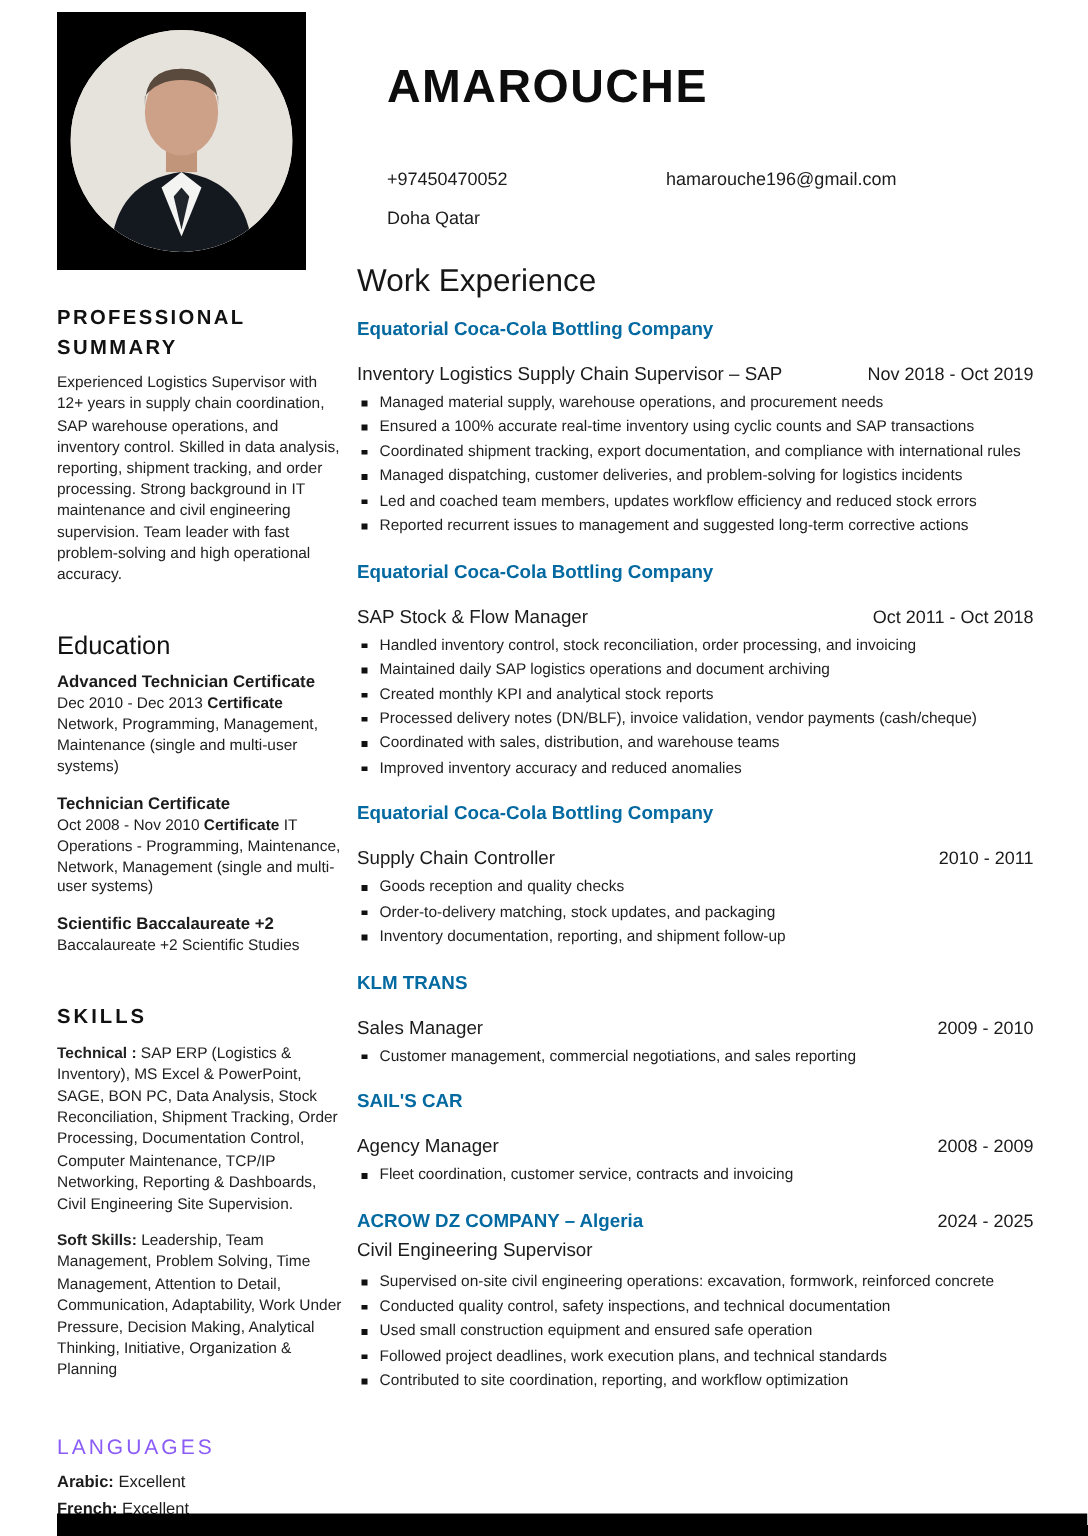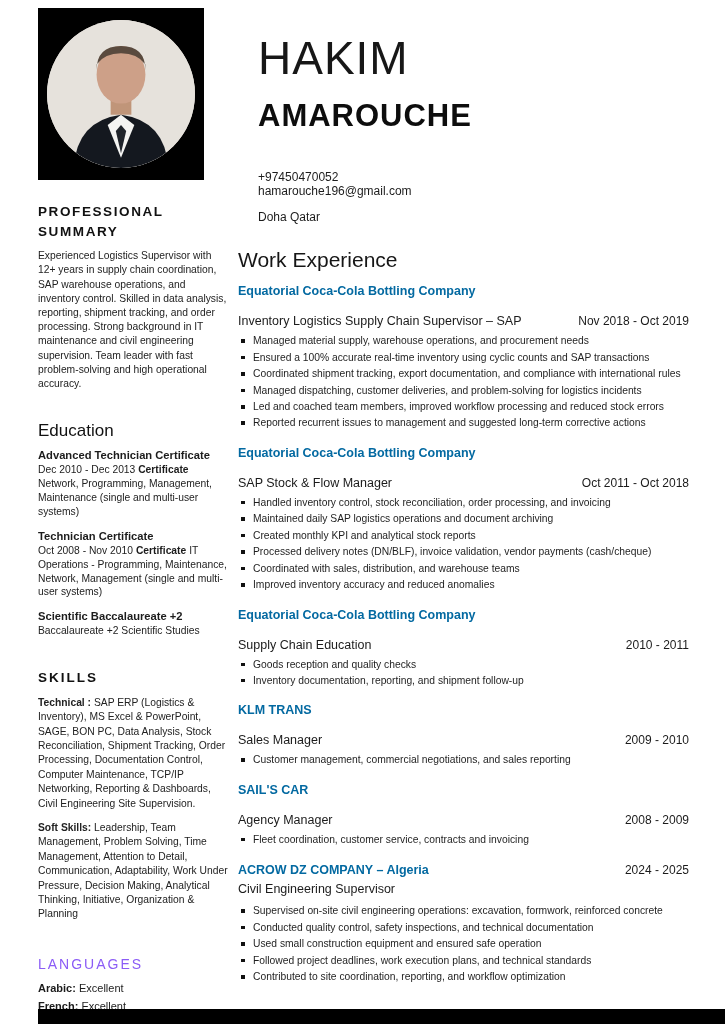--- a/index.html
+++ b/index.html
@@ -64,21 +64,21 @@
     font-size:46px; font-weight:300; letter-spacing:1px;
     margin:10px 0 0 20px; line-height:1.05; color:#171717;
   }
   .name-last {
     font-size:31px; font-weight:800; letter-spacing:1px;
     margin:16px 0 0 20px; color:#0d0d0d;
   }
   .contact {
     margin:36px 0 0 20px;
   }
-  .contact-row { display:flex; align-items:baseline;flex-direction:column; }
+  .contact-row { display:flex; align-items:baseline; }
   .contact-phone { font-size:12px; width:186px; }
   .contact-email { font-size:12px; }
   .contact-location { font-size:12px; margin-top:12px; }
 
   .we-title {
     font-size:21px; font-weight:400; margin:24px 0 12px; color:#161616;
   }
 
   .job { margin-bottom:15px; }
   .job-company { font-size:12.5px; font-weight:700; margin:0 0 9px; color:#0369a1; }
@@ -183,21 +183,20 @@
         </div>
         <div class="lang-line">
           <strong>English:</strong>
           <span>Intermediate</span>
         </div>
       </section>
     </aside>
 
     <main class="right-col">
 
-      <h1 class="name-first">HAKIM</h1>
       <h1 class="name-last">AMAROUCHE</h1>
 
       <div class="contact">
         <div class="contact-row">
           <span class="contact-phone">+97450470052</span>
           <span class="contact-email">hamarouche196@gmail.com</span>
         </div>
         <div class="contact-location">Doha Qatar</div>
       </div>
 
@@ -207,21 +206,21 @@
         <h3 class="job-company">Equatorial Coca-Cola Bottling Company</h3>
         <div class="role-line">
           <span class="job-role">Inventory Logistics Supply Chain Supervisor – SAP</span>
           <span class="job-dates">Nov 2018 - Oct 2019</span>
         </div>
         <ul class="bullets">
           <li>Managed material supply, warehouse operations, and procurement needs</li>
           <li>Ensured a 100% accurate real-time inventory using cyclic counts and SAP transactions</li>
           <li>Coordinated shipment tracking, export documentation, and compliance with international rules</li>
           <li>Managed dispatching, customer deliveries, and problem-solving for logistics incidents</li>
-          <li>Led and coached team members, improved workflow processing and reduced stock errors</li>
+          <li>Led and coached team members, updates workflow efficiency and reduced stock errors</li>
           <li>Reported recurrent issues to management and suggested long-term corrective actions</li>
         </ul>
       </section>
 
       <section class="job">
         <h3 class="job-company">Equatorial Coca-Cola Bottling Company</h3>
         <div class="role-line">
           <span class="job-role">SAP Stock &amp; Flow Manager</span>
           <span class="job-dates">Oct 2011 - Oct 2018</span>
         </div>
@@ -231,25 +230,26 @@
           <li>Created monthly KPI and analytical stock reports</li>
           <li>Processed delivery notes (DN/BLF), invoice validation, vendor payments (cash/cheque)</li>
           <li>Coordinated with sales, distribution, and warehouse teams</li>
           <li>Improved inventory accuracy and reduced anomalies</li>
         </ul>
       </section>
 
       <section class="job">
         <h3 class="job-company">Equatorial Coca-Cola Bottling Company</h3>
         <div class="role-line">
-          <span class="job-role">Supply Chain Education</span>
+          <span class="job-role">Supply Chain Controller</span>
           <span class="job-dates">2010 - 2011</span>
         </div>
         <ul class="bullets">
           <li>Goods reception and quality checks</li>
+          <li>Order-to-delivery matching, stock updates, and packaging</li>
           <li>Inventory documentation, reporting, and shipment follow-up</li>
         </ul>
       </section>
 
       <section class="job">
         <h3 class="job-company">KLM TRANS</h3>
         <div class="role-line">
           <span class="job-role">Sales Manager</span>
           <span class="job-dates">2009 - 2010</span>
         </div>

